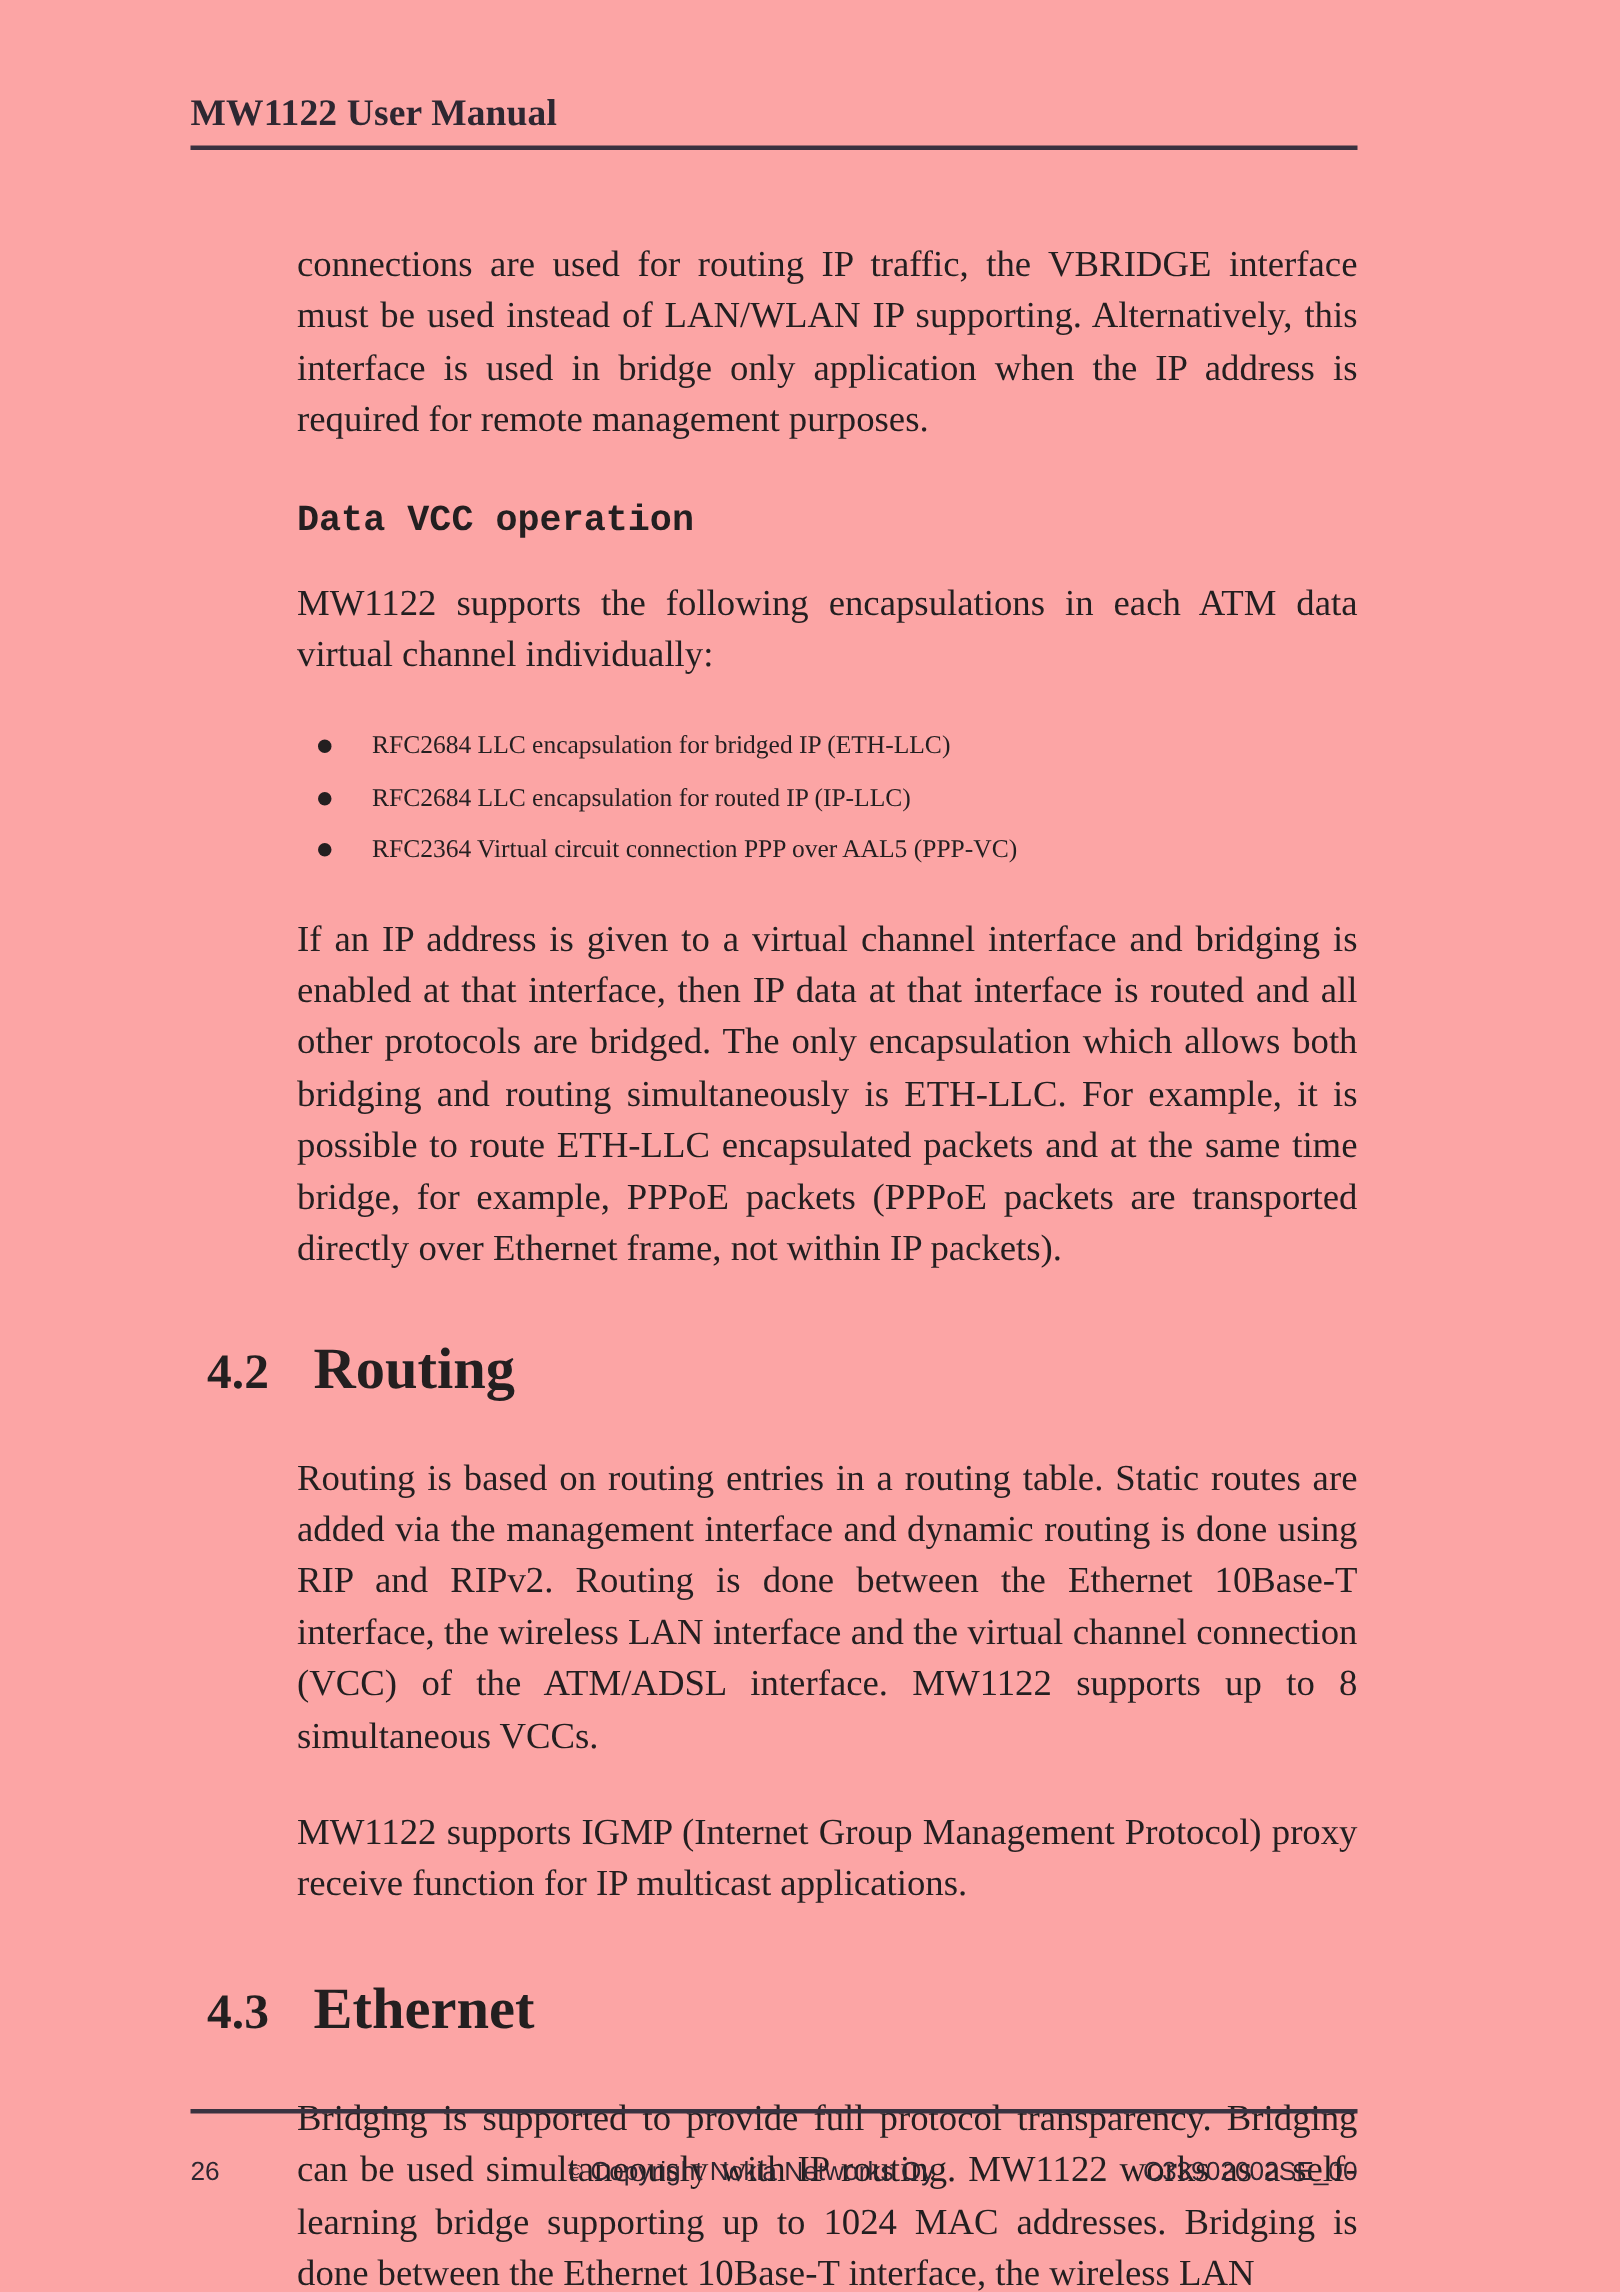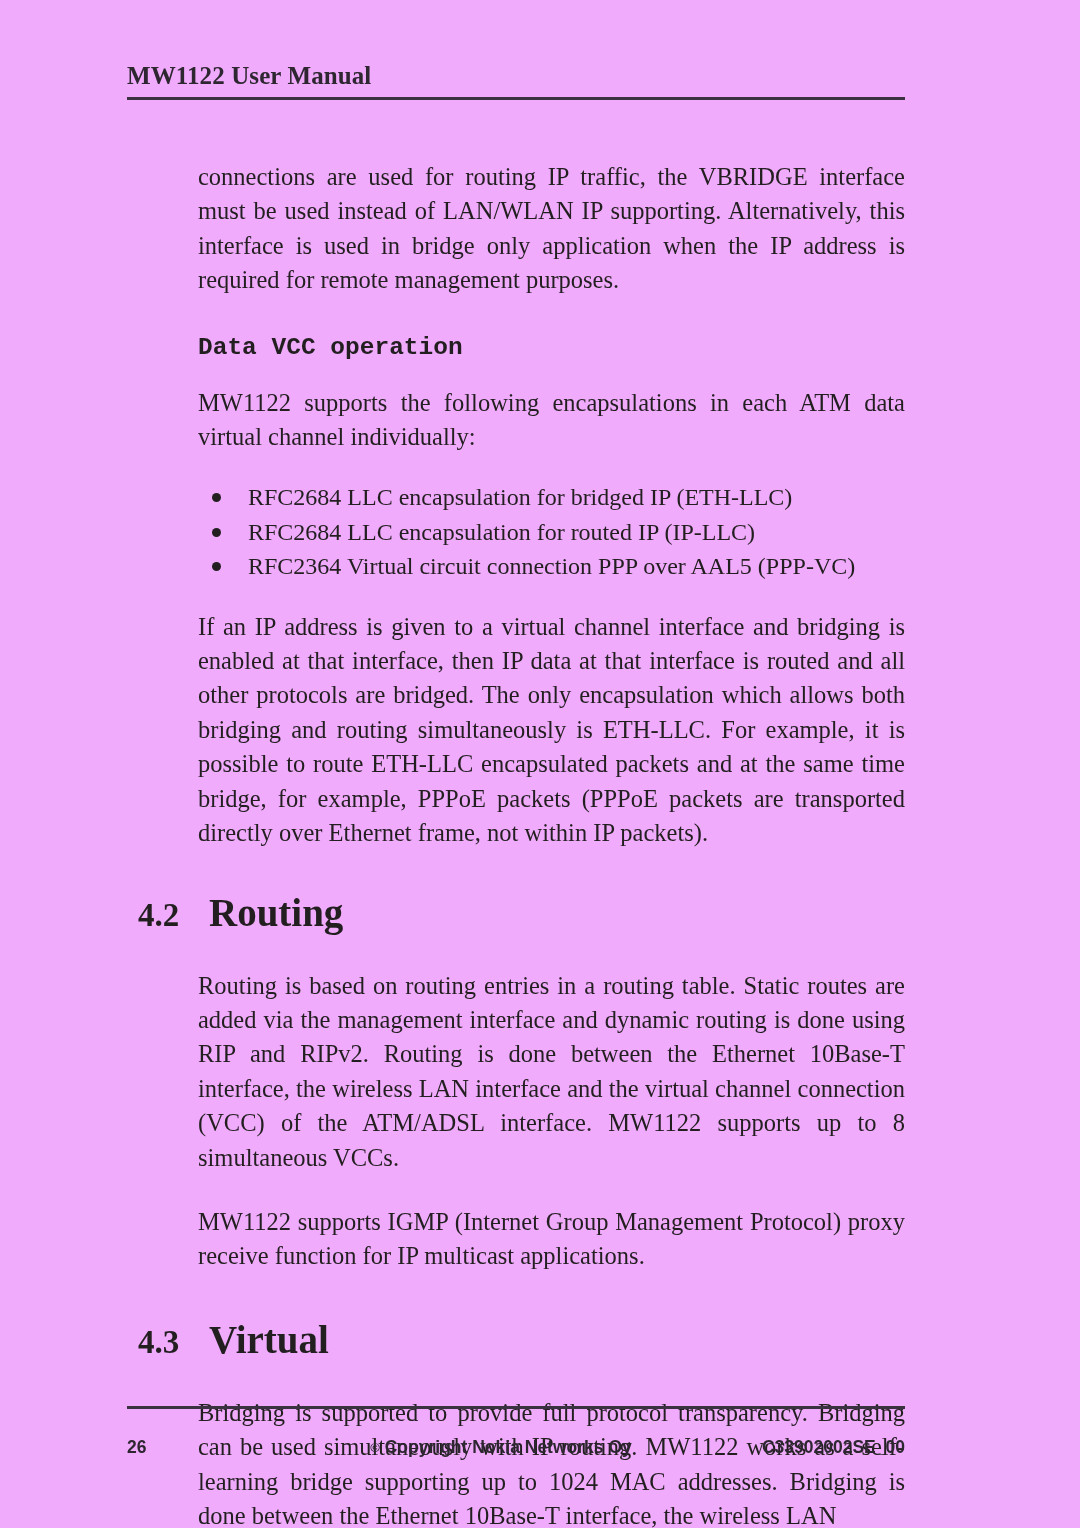--- a/index.html
+++ b/index.html
@@ -12,21 +12,21 @@
     height: 1528px;
     position: relative;
     font-family: "Liberation Serif", "DejaVu Serif", serif;
     color: #231f20;
     overflow: hidden;
   }
 
   .page {
     position: absolute;
     inset: 0;
-    background: #f0abfc;
+    background: #fca5a5;
   }
 
   
   .header {
     position: absolute;
     left: 127px;
     top: 62px;
     width: 778px;
   }
   .header-title {
@@ -83,21 +83,21 @@
 
   
   ul.bullets {
     list-style: none;
     margin: 0;
     padding: 0;
   }
   ul.bullets li {
     position: relative;
     padding-left: 50px;       
-    font-size: 24px;
+    font-size: 17px;
     line-height: 34.4px;
     text-align: justify;
     margin: 0;
   }
   ul.bullets li .bullet-dot {
     position: absolute;
     left: 14px;
     top: 13px;
     width: 9px;
     height: 9px;
@@ -138,21 +138,20 @@
     width: 100%;
   }
   .footer-row {
     display: flex;
     align-items: baseline;
     justify-content: space-between;
     margin-top: 9px;
     font-family: "Liberation Sans", "DejaVu Sans", sans-serif;
     font-size: 17.5px;
     color: #2e2731;
-    font-weight: bold;
   }
   .footer-left  { width: 200px; text-align: left; }
   .footer-center{ flex: 1; text-align: center; white-space: nowrap; margin-top: 19px; }
   .footer-right { width: 230px; text-align: right; white-space: nowrap; margin-top: 12px; }
   .copy-mark { font-size: 13px; vertical-align: 1px; }
 </style>
 </head>
 <body>
 
 <div class="page">
@@ -221,21 +220,21 @@
     <div class="gap-30"></div>
 
     <div class="body-block">
       <p class="para">MW1122 supports IGMP (Internet Group Management Protocol) proxy receive function for IP multicast applications.</p>
     </div>
 
     <div class="gap-34"></div>
 
     <div class="section-head">
       <div class="section-num">4.3</div>
-      <div class="section-title">Virtual</div>
+      <div class="section-title">Ethernet</div>
     </div>
 
     <div class="gap-22"></div>
 
     <div class="body-block">
       <p class="para">Bridging is supported to provide full protocol transparency. Bridging can be used simultaneously with IP routing. MW1122 works as a self-learning bridge supporting up to 1024 MAC addresses. Bridging is done between the Ethernet 10Base-T interface, the wireless LAN</p>
     </div>
 
   </div>
 

